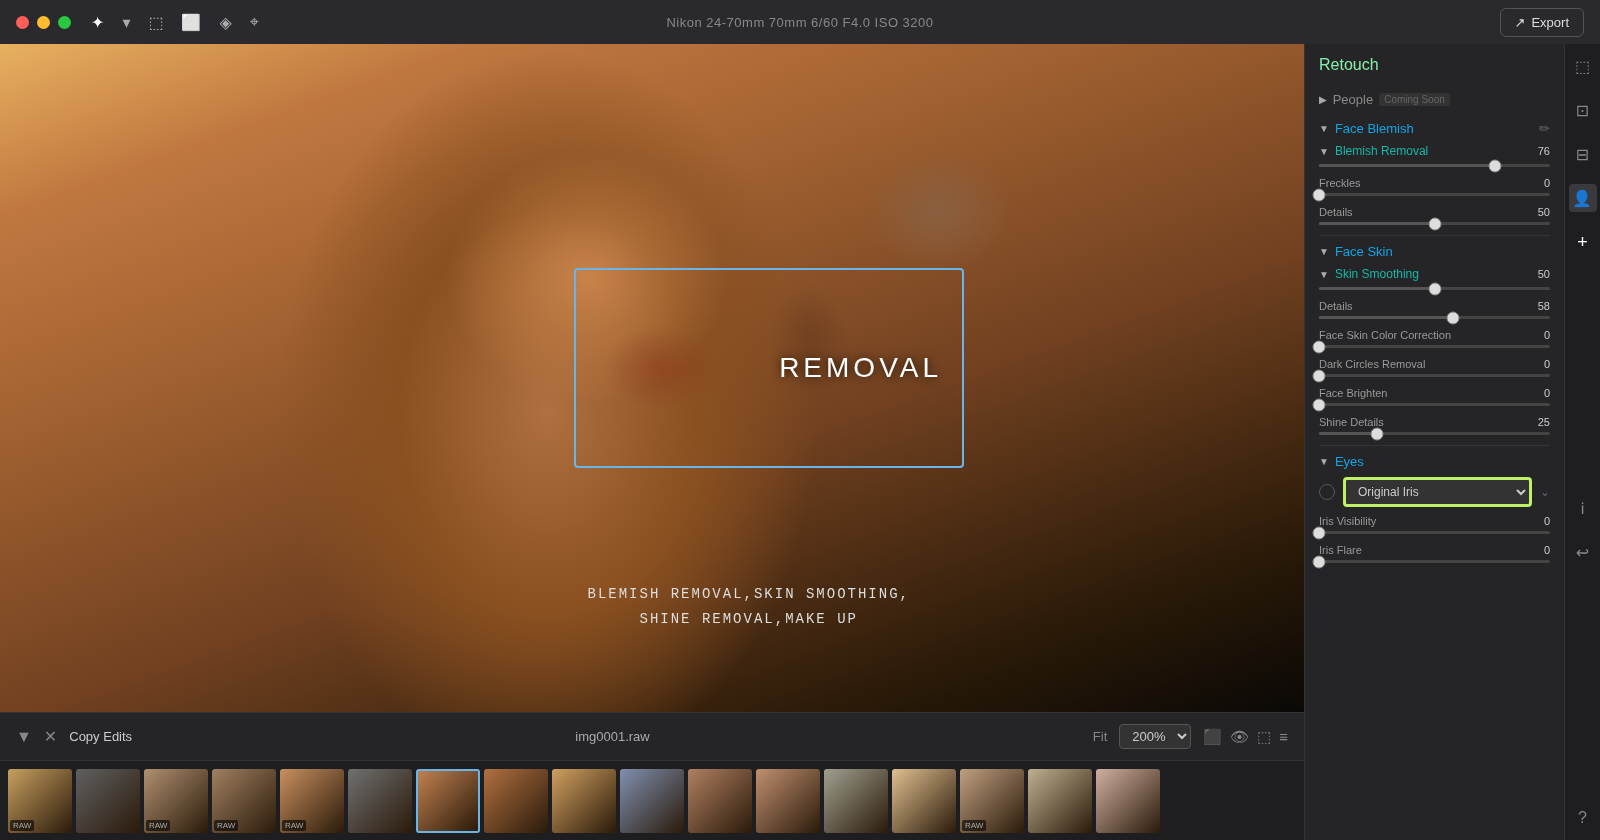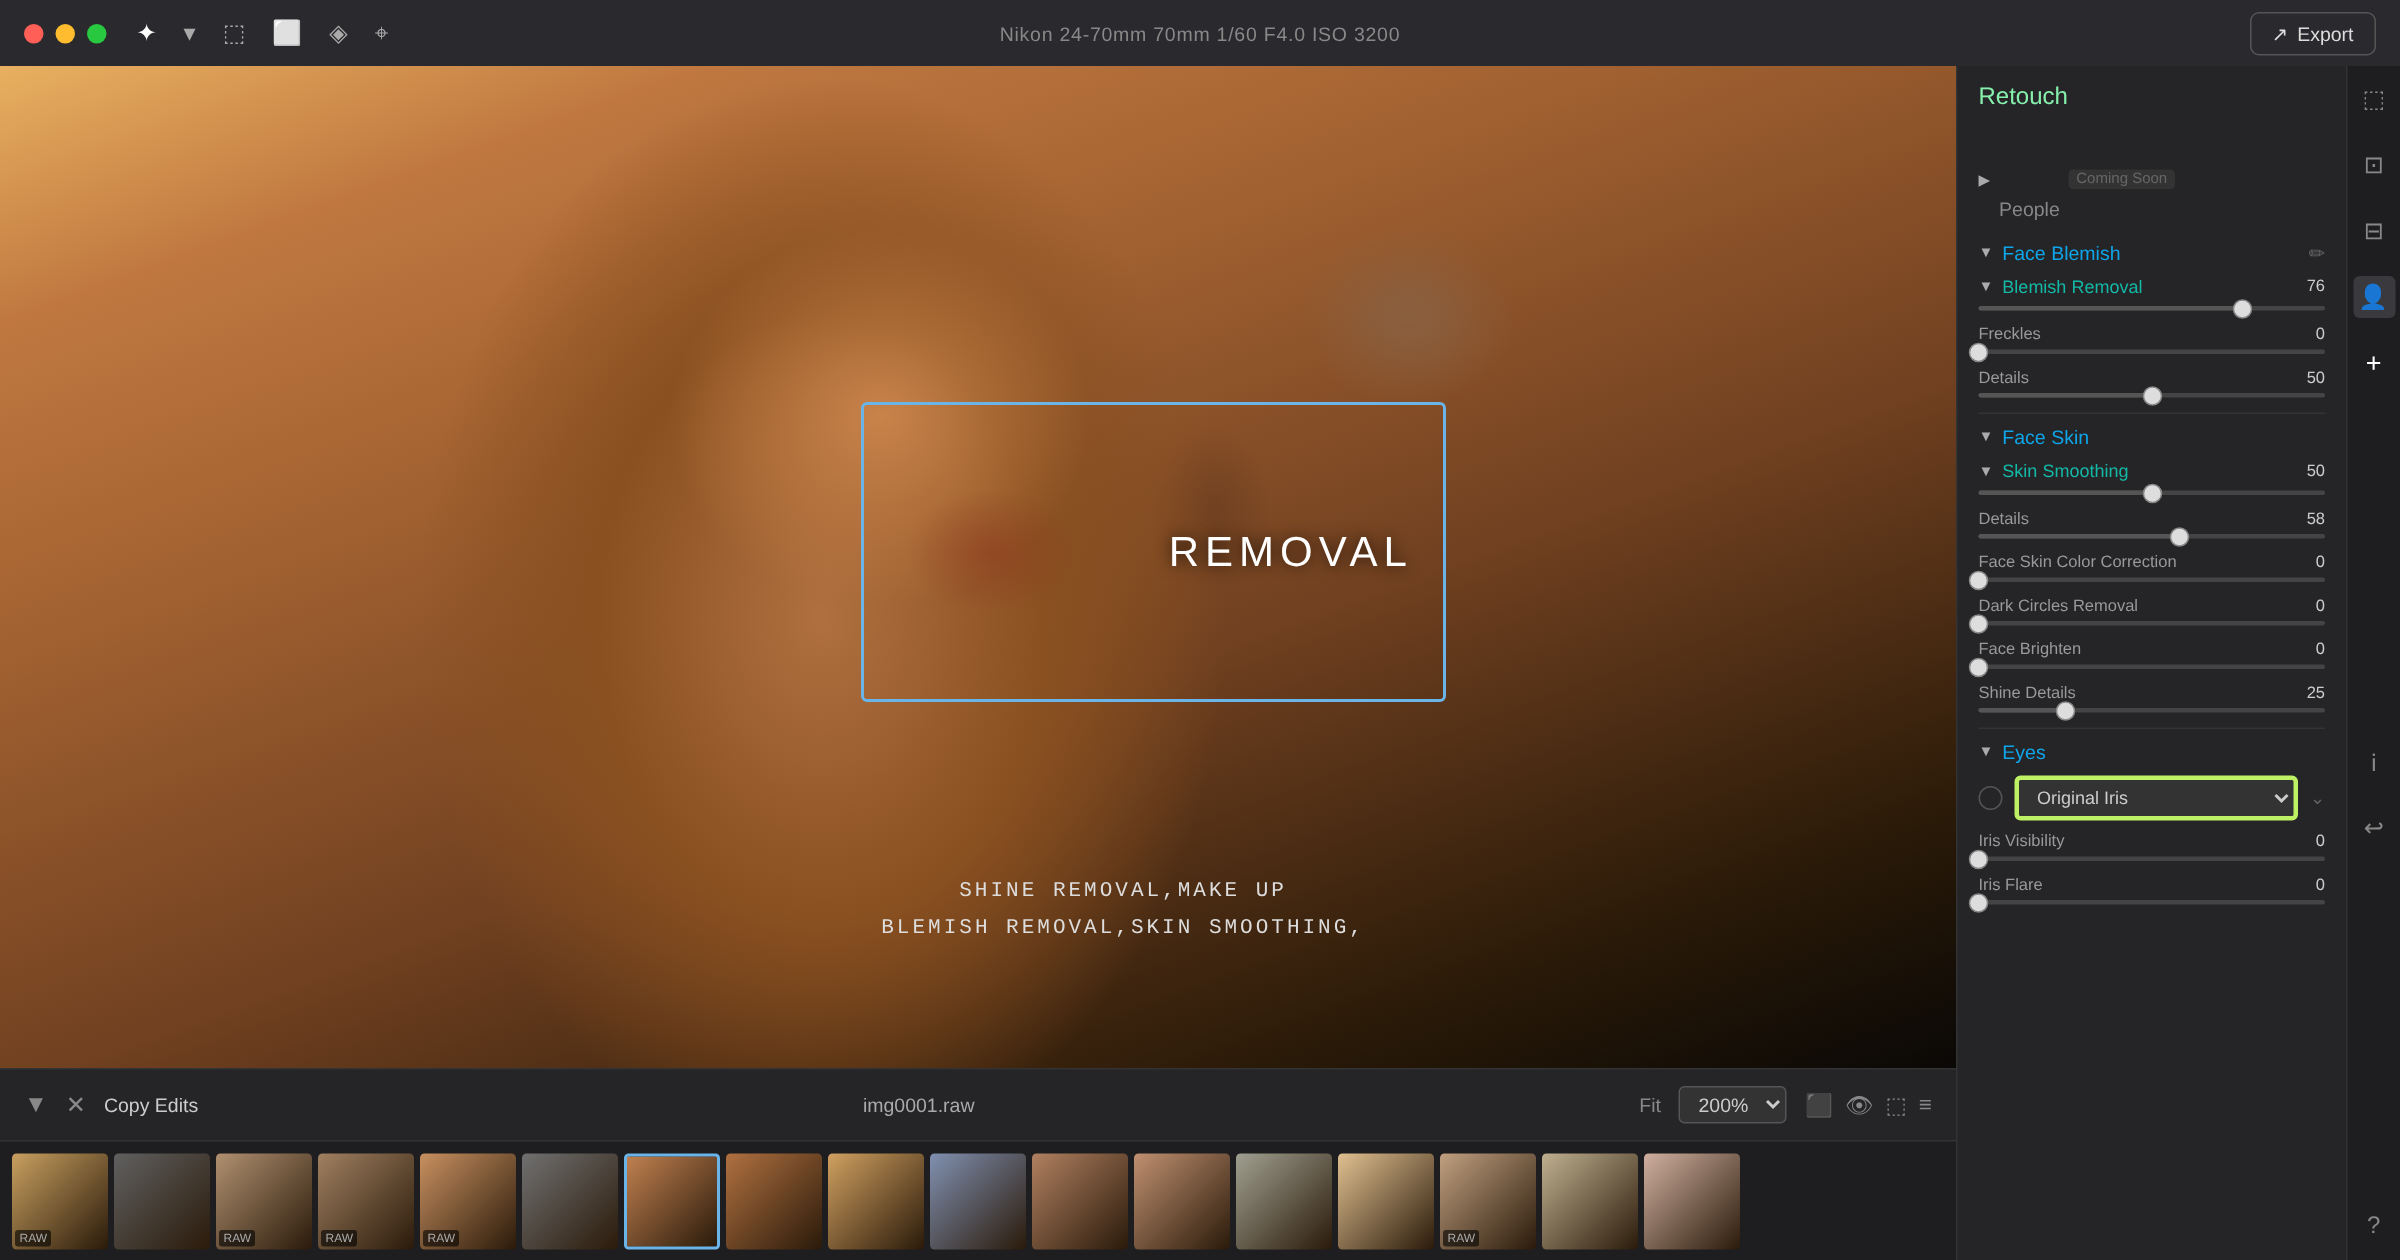--- a/index.html
+++ b/index.html
@@ -323,21 +323,20 @@
     .people-section {
       display: flex;
       align-items: center;
       gap: 6px;
       margin-bottom: 14px;
       cursor: pointer;
     }
     .people-title {
       color: #888;
       font-size: 13px;
-      margin-top: 40px;
     }
     .coming-soon {
       color: #666;
       font-size: 10px;
       background: #333;
       padding: 1px 5px;
       border-radius: 3px;
     }
     
     .slider-group {
@@ -439,42 +438,42 @@
     <div class="wc-btn wc-max"></div>
   </div>
   <div class="titlebar-tools">
     <span class="tool-icon active">✦</span>
     <span class="tool-icon">▾</span>
     <span class="tool-icon">⬚</span>
     <span class="tool-icon">⬜</span>
     <span class="tool-icon">◈</span>
     <span class="tool-icon">⌖</span>
   </div>
-  <div class="titlebar-meta">Nikon 24-70mm  70mm  1/60  F4.0  ISO 3200</div>
+  <div class="titlebar-meta">Nikon 24-70mm  70mm  6/60  F4.0  ISO 3200</div>
   <button class="export-btn">
     <span>↗</span>
     <span>Export</span>
   </button>
 </div>
 
 <div class="main-area">
 
   <div class="canvas-area">
     <div class="photo-container">
       <div class="photo-bg">
         <div class="face-photo"></div>
 
         <div class="before-box">
           <div class="blemish-area"></div>
           <span class="before-label">REMOVAL</span>
         </div>
 
         <div class="caption-text">
+          <div>BLEMISH REMOVAL,SKIN SMOOTHING,</div>
           <div>SHINE REMOVAL,MAKE UP</div>
-          <div>BLEMISH REMOVAL,SKIN SMOOTHING,</div>
         </div>
       </div>
     </div>
 
     <div class="bottom-bar">
       <button class="bottom-btn">▼</button>
       <button class="bottom-btn">✕</button>
       <button class="copy-edits-btn">Copy Edits</button>
       <span class="filename">img0001.raw</span>
       <button class="fit-btn">Fit</button>

